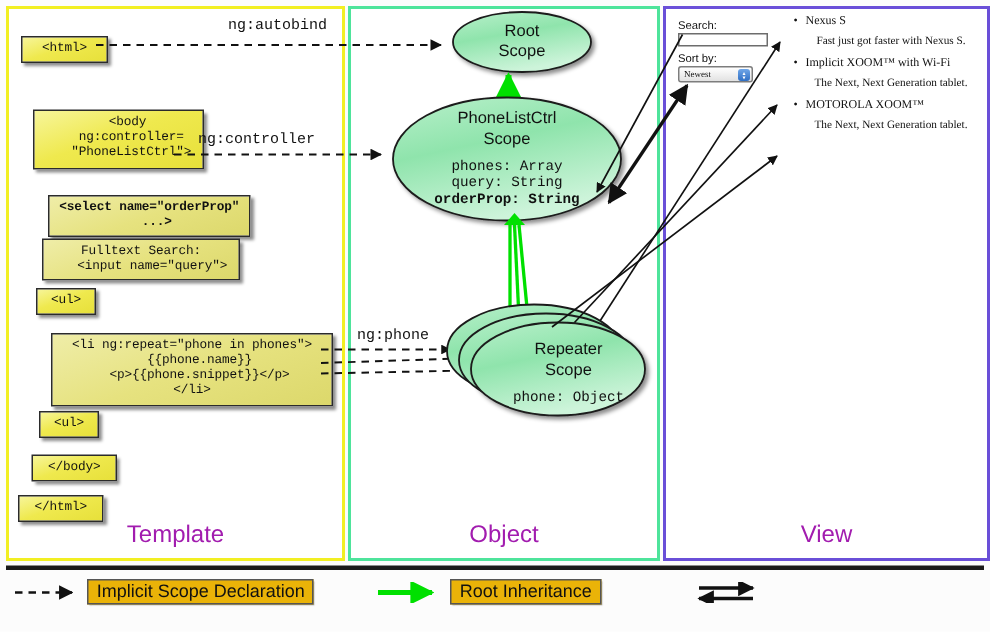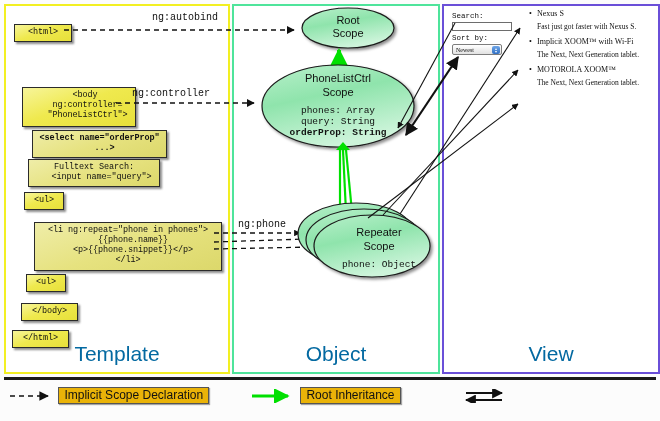--- a/index.html
+++ b/index.html
@@ -10,21 +10,21 @@
   }
   #stage{position:absolute;left:0;top:0;width:660px;height:421px;}
 
   
   .panel{position:absolute;background:#ffffff;border:2px solid #000;}
   #panel-template{left:4px;top:4px;width:222px;height:366px;border-color:#f2ef22;}
   #panel-model{left:232px;top:4px;width:204px;height:366px;border-color:#4ee49b;}
   #panel-view{left:442px;top:4px;width:214px;height:366px;border-color:#6a4fd8;}
   .panel-label{
     position:absolute;bottom:6px;left:0;width:100%;text-align:center;
-    font-size:21px;color:#0369a1;font-family:"Liberation Sans",sans-serif;margin-top:44px;
+    font-size:16px;color:#a21caf;font-family:"Liberation Sans",sans-serif;margin-top:44px;
   }
   #panel-template .panel-label{text-align:center;}
 
   
   .codebox{
     position:absolute;
     background:linear-gradient(160deg,#f7f59a 0%,#efe94e 45%,#e7e03a 100%);
     border:1px solid #2b2b2b;
     box-shadow:2px 2px 2px rgba(0,0,0,.45);
     font-family:"Liberation Mono","DejaVu Sans Mono",monospace;
@@ -56,21 +56,21 @@
   }
   .scope-prop{
     font-family:"Liberation Mono","DejaVu Sans Mono",monospace;font-size:9.5px;
     text-anchor:middle;fill:#111;
   }
   .scope-prop.b{font-weight:bold;}
 
   
   #view-form{position:absolute;left:452px;top:12px;width:66px;}
   .v-lab{
-    font-family:Liberation Mono, monospace;font-size:7.5px;color:#111;
+    font-family:Liberation Sans, sans-serif;font-size:7.5px;color:#111;
     margin:0 0 1px 0;line-height:9px;
   }
   #search-input{
     width:60px;height:9px;border:1px solid #6d6d6d;background:#fff;
     box-sizing:border-box;padding:0;margin:0 0 3px 0;display:block;
   }
   #sort-select{
     width:50px;height:11px;box-sizing:border-box;
     border:1px solid #7d7d7d;border-radius:2px;
     background:linear-gradient(#ffffff,#e2e2e2);
@@ -99,21 +99,21 @@
   .phone-item{margin-bottom:4px;}
   .phone-name{
     font-family:"Liberation Serif",serif;font-size:8px;color:#111;
     line-height:11px;position:relative;padding-left:10px;
   }
   .phone-name:before{
     content:"\2022";position:absolute;left:2px;top:0;font-size:8px;
   }
   .phone-snippet{
     font-family:"Liberation Serif",serif;font-size:7.5px;color:#111;
-    line-height:11px;padding-left:10px;margin-top:2px;
+    line-height:11px;padding-left:10px;margin-top:2px;text-align:center;
   }
 
   
   #legend-rule{position:absolute;left:4px;top:377px;width:652px;height:3px;background:#1a1a1a;}
   #legend{position:absolute;left:0;top:386px;width:660px;height:26px;}
   .legend-item{position:absolute;top:0;height:20px;}
   .legend-box{
     display:inline-block;border:1px solid #555;background:#eab308;
     box-shadow:1px 1px 1px rgba(0,0,0,.35);
     font-family:Liberation Sans, sans-serif;font-size:12px;color:#111;
@@ -131,21 +131,21 @@
   </div>
   <div class="panel" id="panel-model">
     <div class="panel-label">Object</div>
   </div>
   <div class="panel" id="panel-view">
     <div class="panel-label">View</div>
   </div>
 
   <div class="codebox" id="box-html-open" style="left:14px;top:24px;width:48px;height:12px;">&lt;html&gt;</div>
 
-  <div class="codebox" id="box-body-open" style="left:22px;top:87px;width:92px;height:34px;padding-left:16px;">&lt;body
+  <div class="codebox" id="box-body-open" style="left:22px;top:73px;width:92px;height:34px;padding-left:16px;">&lt;body
  ng:controller=
  "PhoneListCtrl"&gt;</div>
 
   <div class="codebox bold pale" id="box-select" style="left:32px;top:130px;width:125px;height:22px;">&lt;select name="orderProp"
   ...&gt;</div>
 
   <div class="codebox pale" id="box-fulltext" style="left:28px;top:159px;width:122px;height:22px;">Fulltext Search:
    &lt;input name="query"&gt;</div>
 
   <div class="codebox" id="box-ul-open" style="left:24px;top:192px;width:30px;height:12px;">&lt;ul&gt;</div>

